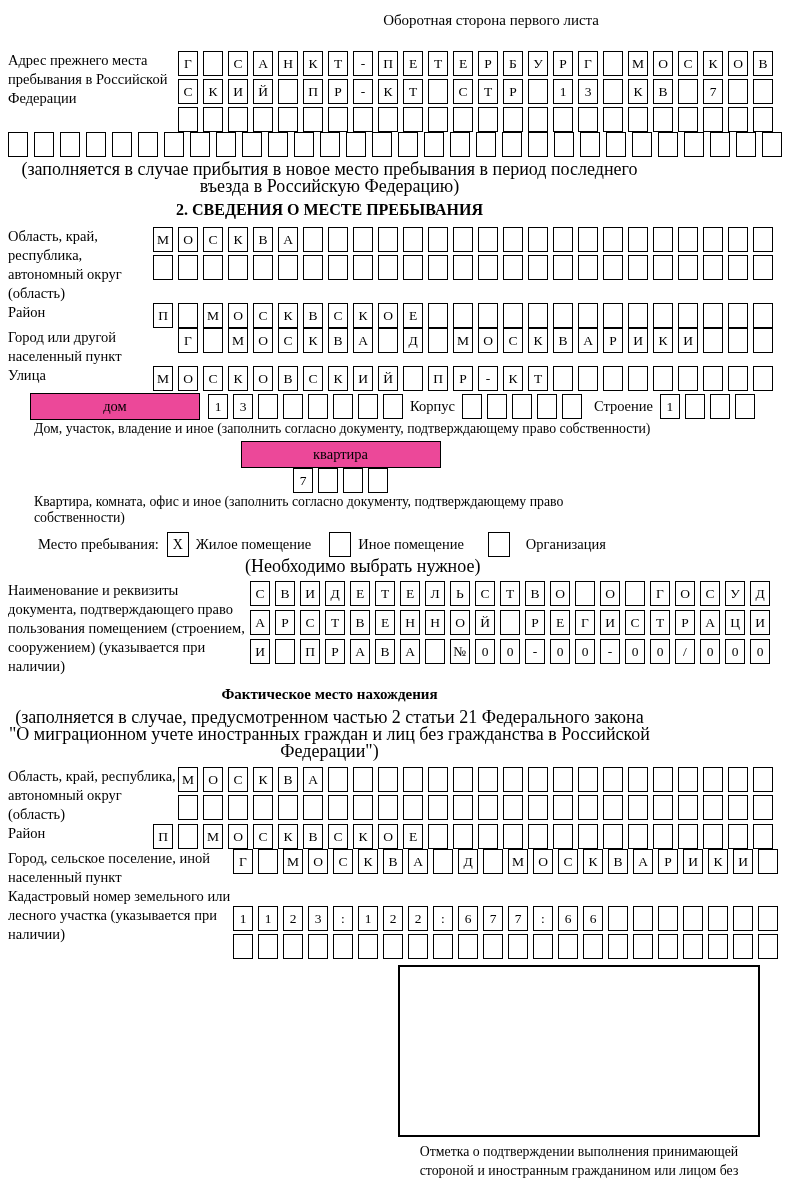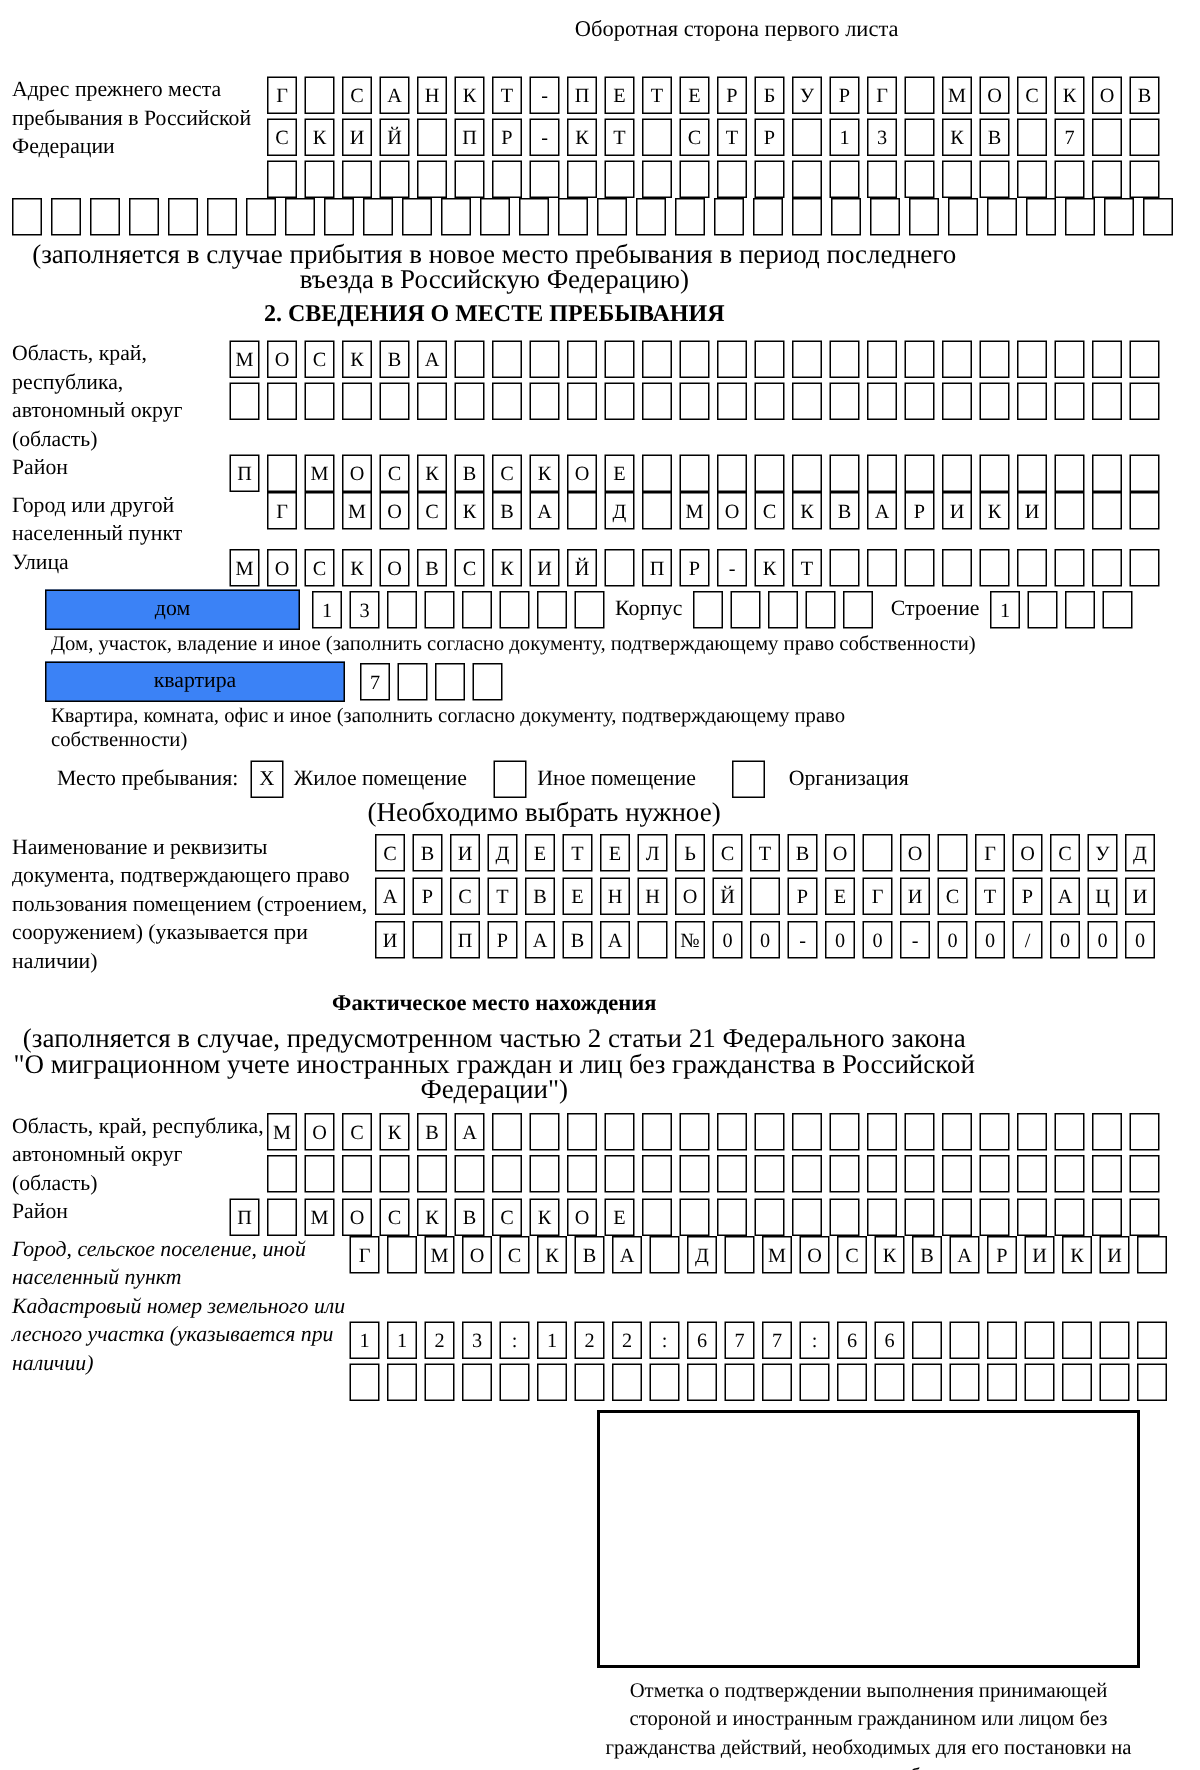--- a/index.html
+++ b/index.html
@@ -5,37 +5,37 @@
   html,body{margin:0;padding:0;background:#fff;}
   body{width:800px;height:1180px;color:#000;
        font-family:"Liberation Serif","DejaVu Serif",serif;}
   .page{box-sizing:border-box;width:659px;height:1180px;padding:12px 8px 0 8px;position:relative;}
 
   .hdr-note{text-align:right;padding-right:52px;font-size:15px;margin-bottom:22px;}
 
   .frow{display:flex;align-items:flex-start;margin-bottom:0;}
   .vcent{align-items:center;}
   .lbl{font-size:14.5px;line-height:19px;flex:none;}
-  .w145{width:145px;} .w170{width:170px;} .w225{width:225px;font-style:italic;} .w240{width:242px;}
+  .w145{width:145px;} .w170{width:170px;} .w225{width:225px;} .w240{width:242px;}
 
   .rowscol{display:flex;flex-direction:column;gap:3px;flex:none;}
   .cells{display:flex;gap:5px;flex:none;}
   .cells.g6{gap:6px;}
   .cell{flex:none;width:20px;height:25px;border:1.6px solid #000;box-sizing:border-box;
         display:flex;align-items:center;justify-content:center;font-size:13.5px;background:#fff;}
   .g6 .cell{width:20px;}
 
   .note{font-size:18px;text-align:center;line-height:17px;}
   .note-left{font-size:13.8px;text-align:left;margin:1px 0 4px 26px;}
 
   .sec-title{font-size:16px;font-weight:bold;text-align:center;margin:6px 0 8px 0;}
   .sub-title{font-size:15px;font-weight:bold;text-align:center;margin:10px 0 6px 0;}
 
   .nbox{border:1.6px solid #000;box-sizing:border-box;height:27px;display:flex;
-        align-items:center;justify-content:center;font-size:14.5px;flex:none;background:#3b82f6;}
+        align-items:center;justify-content:center;font-size:14.5px;flex:none;background:#ec4899;}
   .gap8{width:8px;flex:none;} .gap10{width:10px;flex:none;}
 
   .inline-lbl{font-size:14.5px;flex:none;padding:0 7px;text-align:center;}
   .cbx{flex:none;width:22px;height:25px;border:1.7px solid #000;box-sizing:border-box;
        display:flex;align-items:center;justify-content:center;font-size:14px;background:#fff;}
 
   .stamp-wrap{margin-left:385px;width:372px;margin-top:6px;}
   .stamp-box{border:2px solid #000;box-sizing:border-box;width:362px;height:172px;
              margin-left:5px;background:#fff;}
   .stamp-note{font-size:13.8px;text-align:center;line-height:19px;margin-top:5px;}
@@ -343,21 +343,21 @@
     <div class="inline-lbl" style="padding-left:12px;">Строение</div>
     <div class="cells">
         <span class="cell">1</span>
         <span class="cell"></span>
         <span class="cell"></span>
         <span class="cell"></span>
       </div>
   </div>
   <div class="note-left">Дом, участок, владение и иное (заполнить согласно документу, подтверждающему право собственности)</div>
 
-  <div class="frow vcent" style="margin-left:22px;">
+  <div class="frow vcent" style="margin-left:22px;flex-direction:column;">
     <div class="nbox" style="width:200px;">квартира</div>
     <div class="gap10"></div>
     <div class="cells">
         <span class="cell">7</span>
         <span class="cell"></span>
         <span class="cell"></span>
         <span class="cell"></span>
       </div>
   </div>
   <div class="note-left">Квартира, комната, офис и иное (заполнить согласно документу, подтверждающему право собственности)</div>

